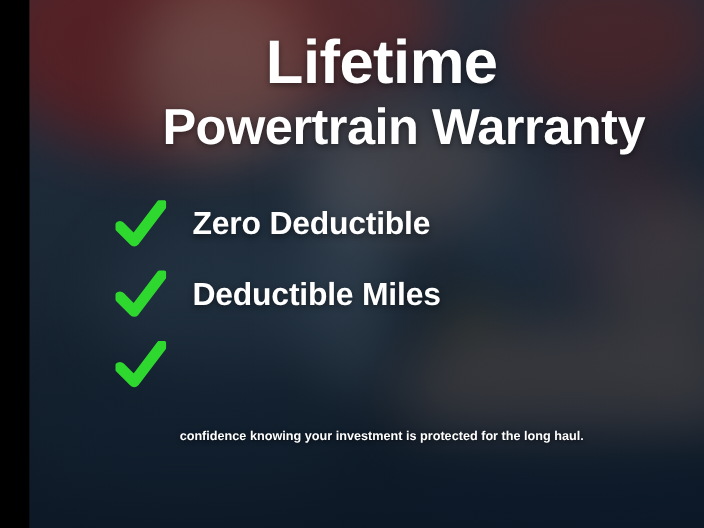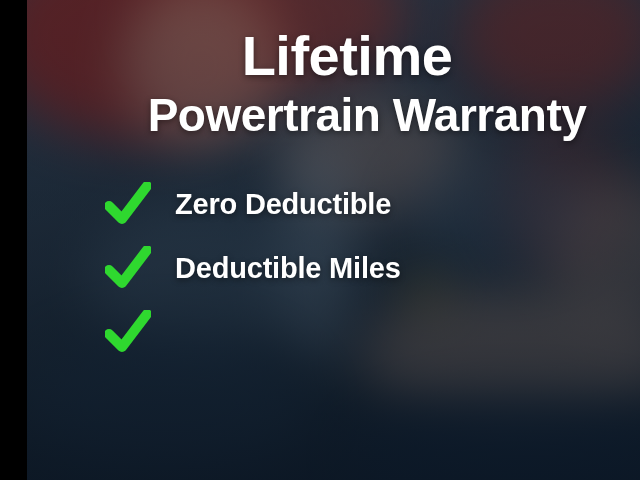--- a/index.html
+++ b/index.html
@@ -193,16 +193,17 @@
 
       <div class="feature-row">
         <svg class="check-icon" viewBox="0 0 46 44">
           <path d="M4 24 L17 37 L42 4" fill="none" stroke="#2FD82F" stroke-width="10" stroke-linecap="round" stroke-linejoin="round"></path>
         </svg>
       </div>
 
     </div>
 
     <div class="disclaimer">
+      <span>confidence knowing your investment is protected for the long haul.</span>
     </div>
 
   </div>
 </div>
 
 </body></html>

